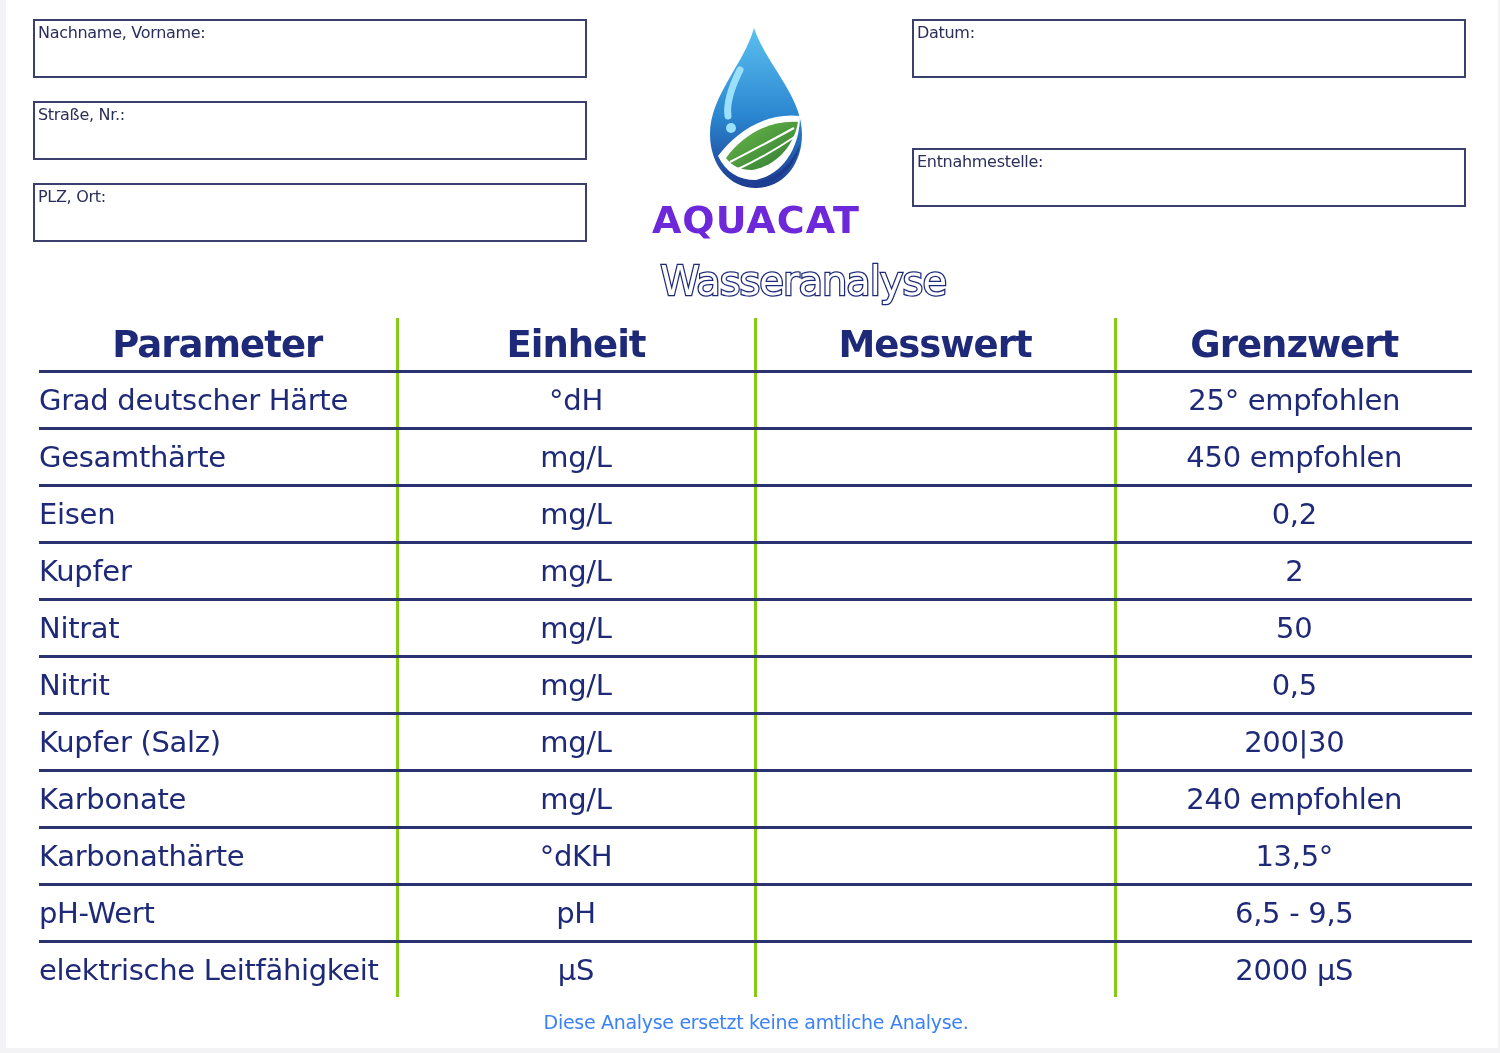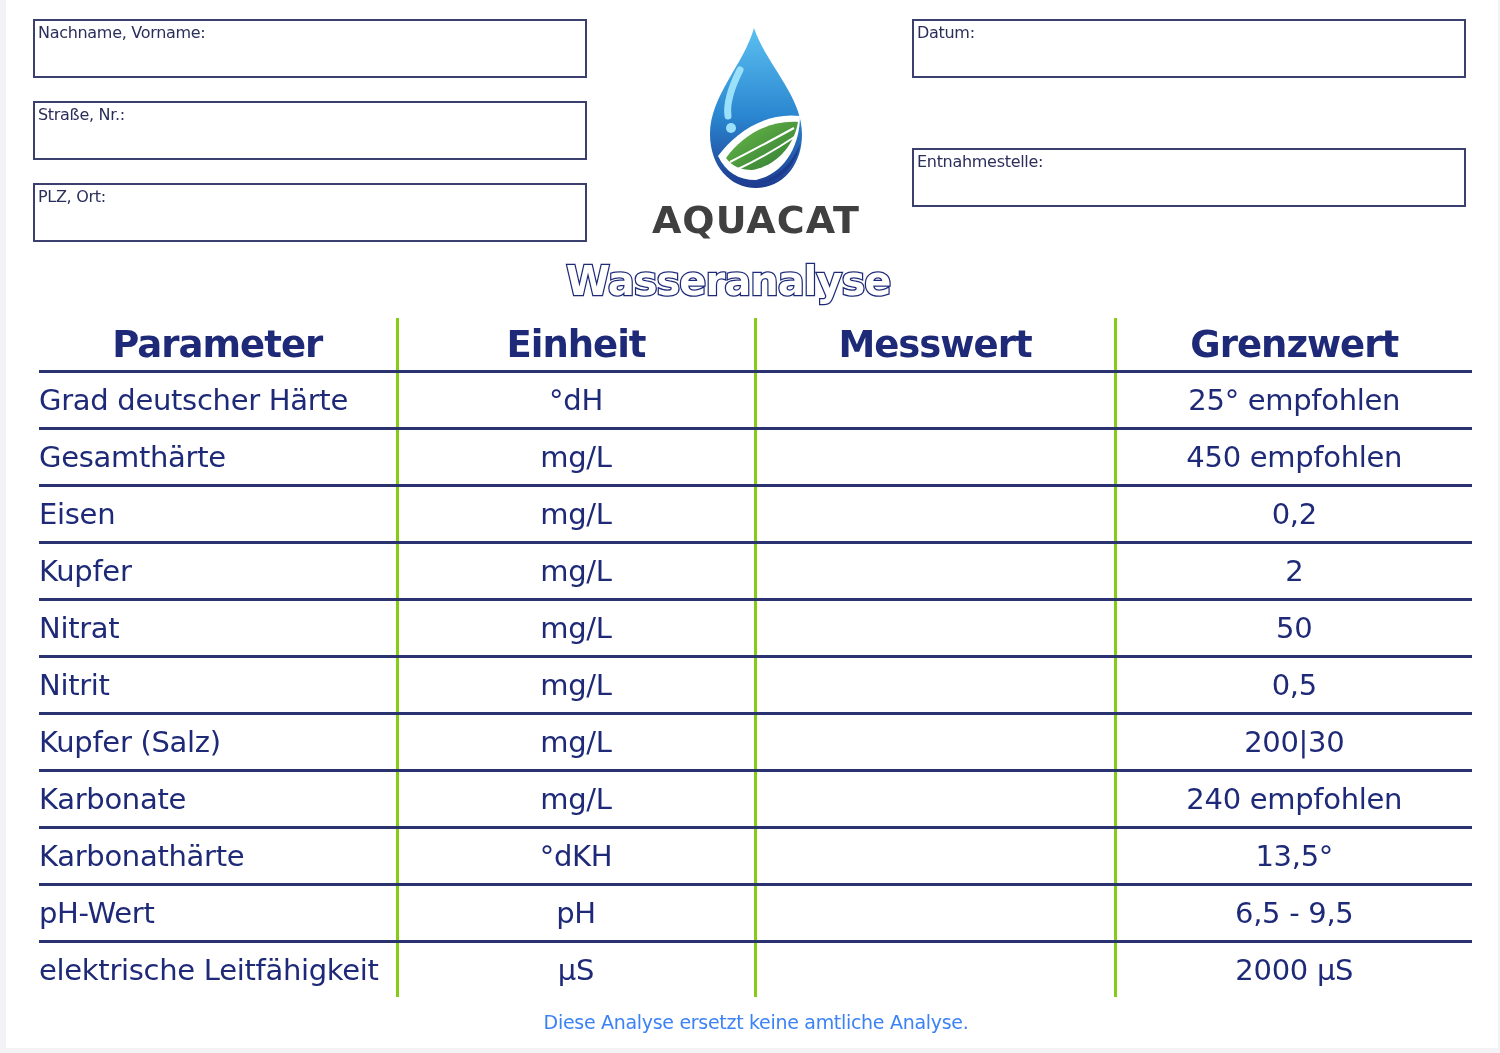--- a/index.html
+++ b/index.html
@@ -23,25 +23,25 @@
     letter-spacing: -0.3px;
   }
   .field-input {
     position: absolute; left: 3px; right: 6px; bottom: 4px; height: 26px;
     border: none; outline: none; background: transparent; font-size: 16px; color: #1f2a6b;
     font-family: "DejaVu Sans", sans-serif;
   }
   .logo { position: absolute; left: 690px; top: 24px; width: 120px; height: 170px; }
   .brand {
     position: absolute; left: 600px; top: 198px; width: 300px; text-align: center;
-    font-size: 38px; font-weight: bold; color: #404040; letter-spacing: 1px;
+    font-size: 38px; font-weight: bold; color: #6d28d9; letter-spacing: 1px;
   }
   .subtitle {
-    position: absolute; left: 560px; top: 258px; width: 380px; text-align: left;
-    font-size: 40px; font-weight: bold; color: #1e2a78; letter-spacing: -1px;
+    position: absolute; left: 560px; top: 258px; width: 380px; text-align: right;
+    font-size: 40px; font-weight: normal; color: #1e2a78; letter-spacing: -1px;
     -webkit-text-stroke: 0px;
     text-shadow: 0 0 0 #1e2a78;
   }
   .subtitle span {
     color: #ffffff;
     -webkit-text-stroke: 2.5px #1e2a78;
     paint-order: stroke fill;
   }
   table.analysis {
     position: absolute; left: 33px; top: 318px; width: 1433px;

